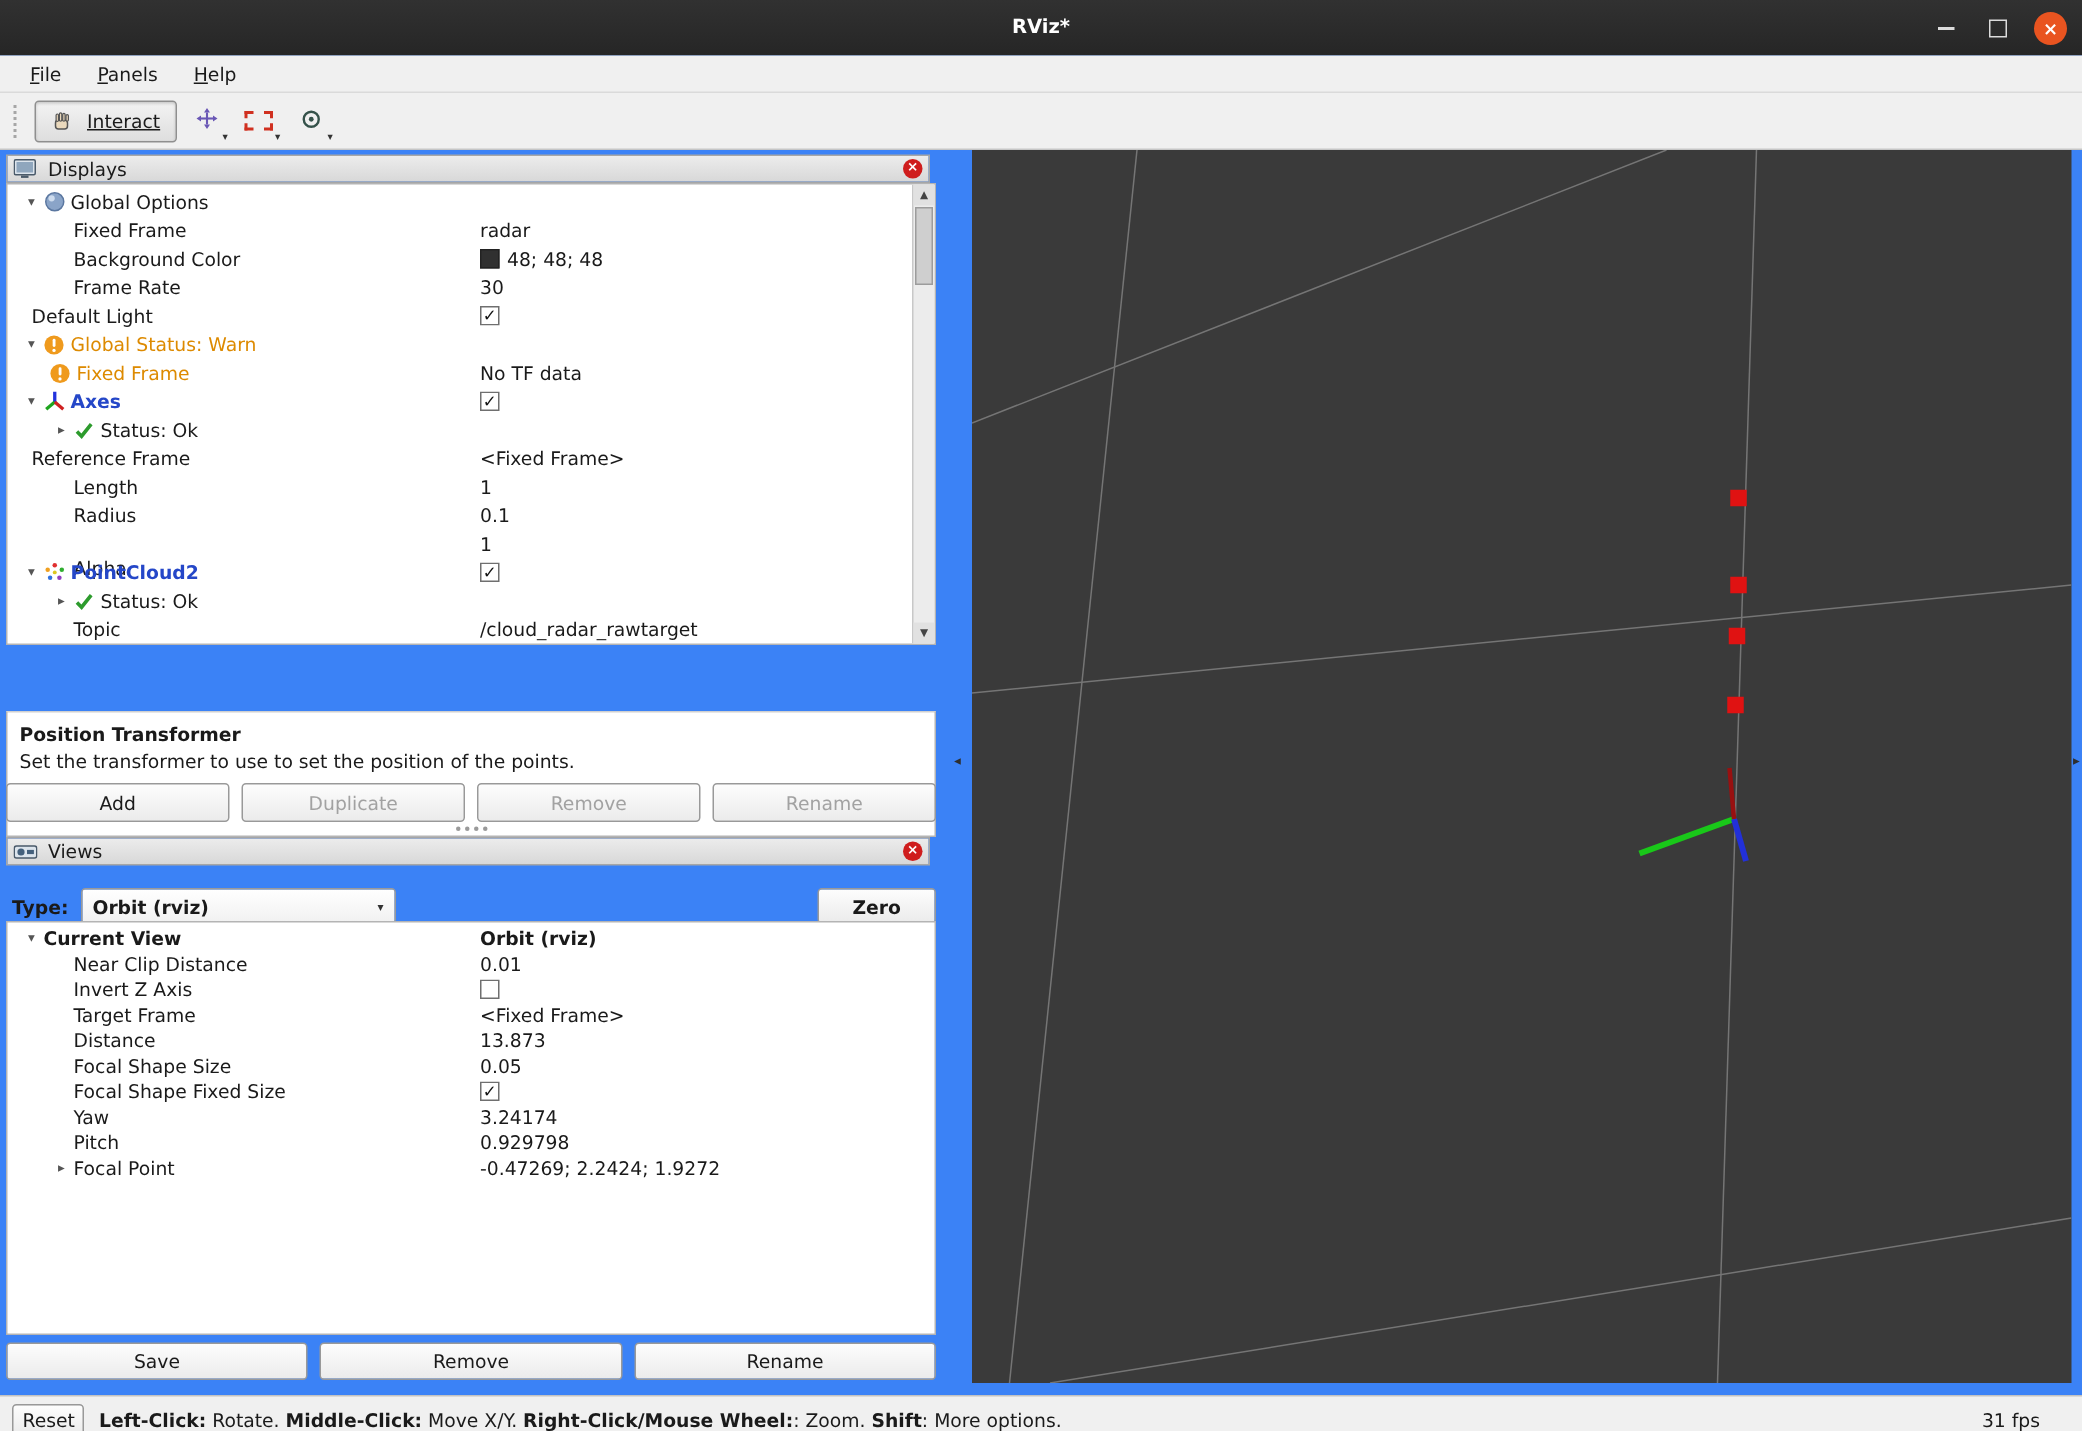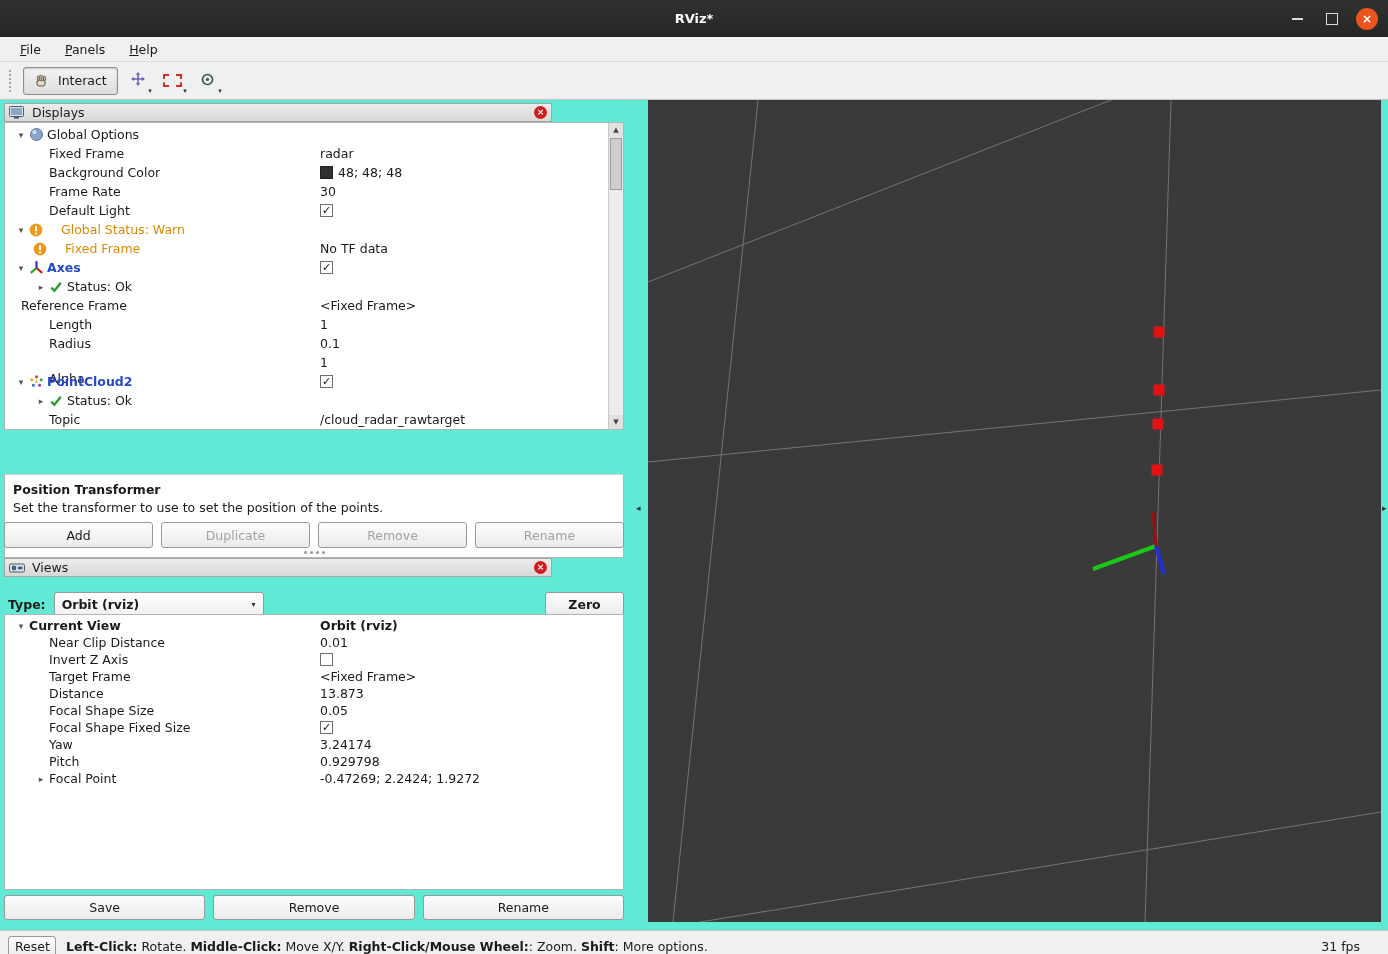--- a/index.html
+++ b/index.html
@@ -1,18 +1,18 @@
 <!DOCTYPE html>
 <html style="--accent-blue: #2547c8; --warn-orange: #dd8a00; --viewport-bg: #3a3a3a; --grid-line: #757575; --point-red: #e01212; --close-red: #cf1d1d; --ubuntu-orange: #e95420; --background-color-value: #303030;"><head>
 <meta charset="utf-8">
 <style>
   html,body{margin:0;padding:0;}
   body{background:#8a8a8a;}
   .app{position:relative;width:1388px;height:954px;font-family:"DejaVu Sans","Liberation Sans",sans-serif;
-       font-size:12.5px;color:#1a1a1a;background:#5eead4;overflow:hidden;}
+       font-size:12.5px;color:#1a1a1a;background:#3b82f6;overflow:hidden;}
 
   
   .titlebar{position:absolute;left:0;top:0;width:1388px;height:37px;background:linear-gradient(#313131,#262626);}
   .window-title{position:absolute;inset:0;display:flex;align-items:center;justify-content:center;
                 color:#fff;font-weight:bold;font-size:13px;}
   .win-controls{position:absolute;right:10px;top:0;height:37px;display:flex;align-items:center;gap:13px;}
   .win-btn{width:22px;height:22px;display:flex;align-items:center;justify-content:center;color:#dcdcdc;}
   .min-glyph{width:11px;height:2px;background:#dcdcdc;}
   .max-glyph{width:10px;height:10px;border:1.5px solid #dcdcdc;}
   .win-btn.close{background:var(--ubuntu-orange,#e95420);border-radius:50%;color:#fff;font-size:12px;font-weight:bold;}
@@ -20,47 +20,47 @@
   
   .menubar{position:absolute;top:37px;left:0;width:1388px;height:25px;background:#f0f0f0;
            border-bottom:1px solid #dadada;display:flex;align-items:center;padding-left:8px;box-sizing:border-box;}
   .menu-item{padding:3px 12px;}
 
   
   .toolbar{position:absolute;top:62px;left:0;width:1388px;height:38px;background:#f0f0f0;
            border-bottom:1px solid #c6c6c6;display:flex;align-items:center;box-sizing:border-box;}
   .toolbar-handle{width:3px;height:22px;border-left:2px dotted #a6a6a6;margin:0 9px;}
   .interact-btn{height:26px;display:flex;align-items:center;gap:6px;padding:0 10px;border:1px solid #8f8f8f;
-                border-radius:3px;background:linear-gradient(#f3f3f3,#dedede);box-shadow:inset 0 1px 2px rgba(0,0,0,.18);}
+                border-radius:3px;background:linear-gradient(#f3f3f3,#dedede);box-shadow:inset 0 1px 2px rgba(0,0,0,.18);text-decoration:underline;}
   .tool-icon-btn{width:30px;height:28px;margin-left:5px;position:relative;display:flex;align-items:center;justify-content:center;}
   .tool-dd{position:absolute;right:1px;bottom:0;font-size:7px;color:#333;}
   .select-glyph{width:15px;height:9px;border:2px dashed #d03020;display:inline-block;}
 
   
-  .panel-header{position:absolute;left:4px;width:548px;height:19px;background:linear-gradient(#ececec,#d8d8d8);
+  .panel-header{position:absolute;left:4px;width:616px;height:19px;background:linear-gradient(#ececec,#d8d8d8);
                 border:1px solid #a6a6a6;display:flex;align-items:center;gap:5px;padding:0 4px;box-sizing:border-box;}
   .panel-title{color:#1a1a1a;}
   .panel-close{margin-left:auto;width:13px;height:13px;border-radius:50%;background:var(--close-red,#cf1d1d);
                color:#fff;font-size:9px;line-height:13px;text-align:center;font-weight:bold;}
   #displays-header{top:103px;}
   #views-header{top:558px;}
 
   .tree{position:absolute;left:4px;width:620px;background:#fff;border:1px solid #b4b4b4;overflow:hidden;box-sizing:border-box;}
   #displays-tree{top:122px;height:308px;}
   #views-tree{top:614px;height:276px;}
   #displays-rows{margin-right:15px;padding-top:2px;}
   #views-rows{padding-top:2px;}
   .trow{display:flex;align-items:center;}
   #displays-tree .trow{height:19px;}
   #views-tree .trow{height:17px;}
   .trow-label{width:311px;flex:none;display:flex;align-items:center;overflow:hidden;white-space:nowrap;box-sizing:border-box;}
   .trow-value{flex:1;display:flex;align-items:center;gap:5px;overflow:hidden;white-space:nowrap;padding-left:4px;}
   .expander{width:16px;flex:none;font-size:9px;color:#555;display:inline-flex;justify-content:center;}
   .ticon{width:18px;flex:none;display:inline-flex;align-items:center;}
-  .tlabel.warn{color:var(--warn-orange,#dd8a00);margin-left:14px;}
+  .tlabel.warn{color:var(--warn-orange,#dd8a00);}
   .tlabel.display{color:var(--accent-blue,#2547c8);font-weight:bold;}
   .tlabel.bold,.tvalue.bold{font-weight:bold;}
   .checkbox{width:13px;height:13px;border:1px solid #6f6f6f;background:#fff;font-size:11px;line-height:12px;
             text-align:center;color:#111;flex:none;box-sizing:border-box;}
   .swatch{width:13px;height:13px;border:1px solid #222;flex:none;box-sizing:border-box;}
 
   .scrollbar{position:absolute;top:0;right:0;bottom:0;width:15px;background:#ececec;border-left:1px solid #c8c8c8;box-sizing:border-box;}
   .sb-btn{height:14px;display:flex;align-items:center;justify-content:center;font-size:7px;color:#444;background:#e1e1e1;}
   .sb-btn.down{position:absolute;bottom:0;left:0;right:0;}
   .sb-thumb{position:absolute;top:15px;left:1px;right:1px;height:52px;background:#cfcfcf;border:1px solid #9c9c9c;box-sizing:border-box;}
@@ -212,21 +212,21 @@
         <div class="trow">
           <div class="trow-label" style="padding-left: 28px;">
             <span class="expander"></span>
             <span class="tlabel">Frame Rate</span>
           </div>
           <div class="trow-value">
             <span class="tvalue">30</span>
           </div>
         </div>
         <div class="trow">
-          <div class="trow-label" style="padding-left: 28px;">
+          <div class="trow-label" style="">
             <span class="expander"></span>
             <span class="tlabel">Default Light</span>
           </div>
           <div class="trow-value">
             <span class="checkbox">✓</span>
           </div>
         </div>
         <div class="trow">
           <div class="trow-label" style="padding-left: 8px;">
             <span class="expander">▾</span>

